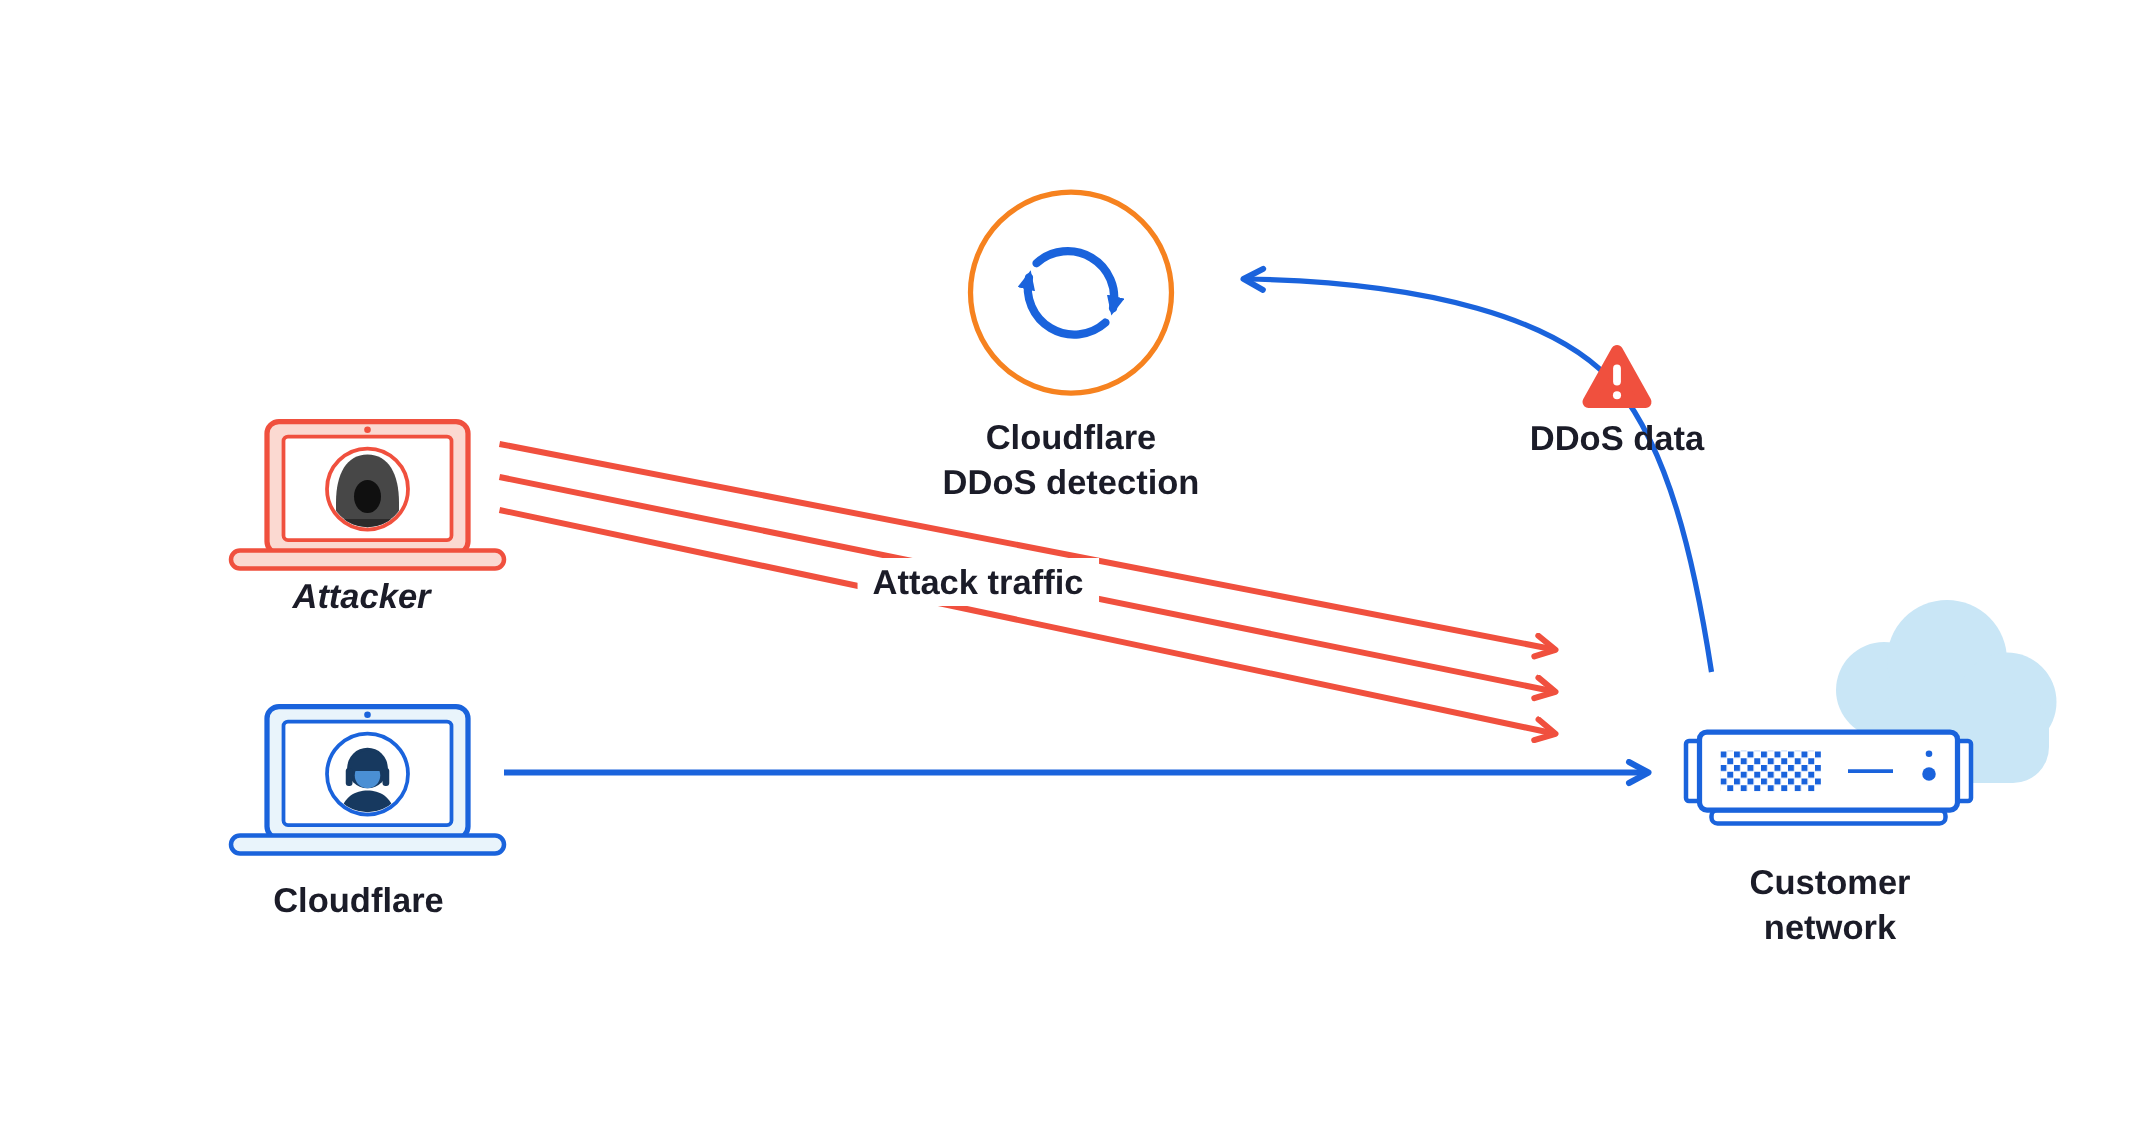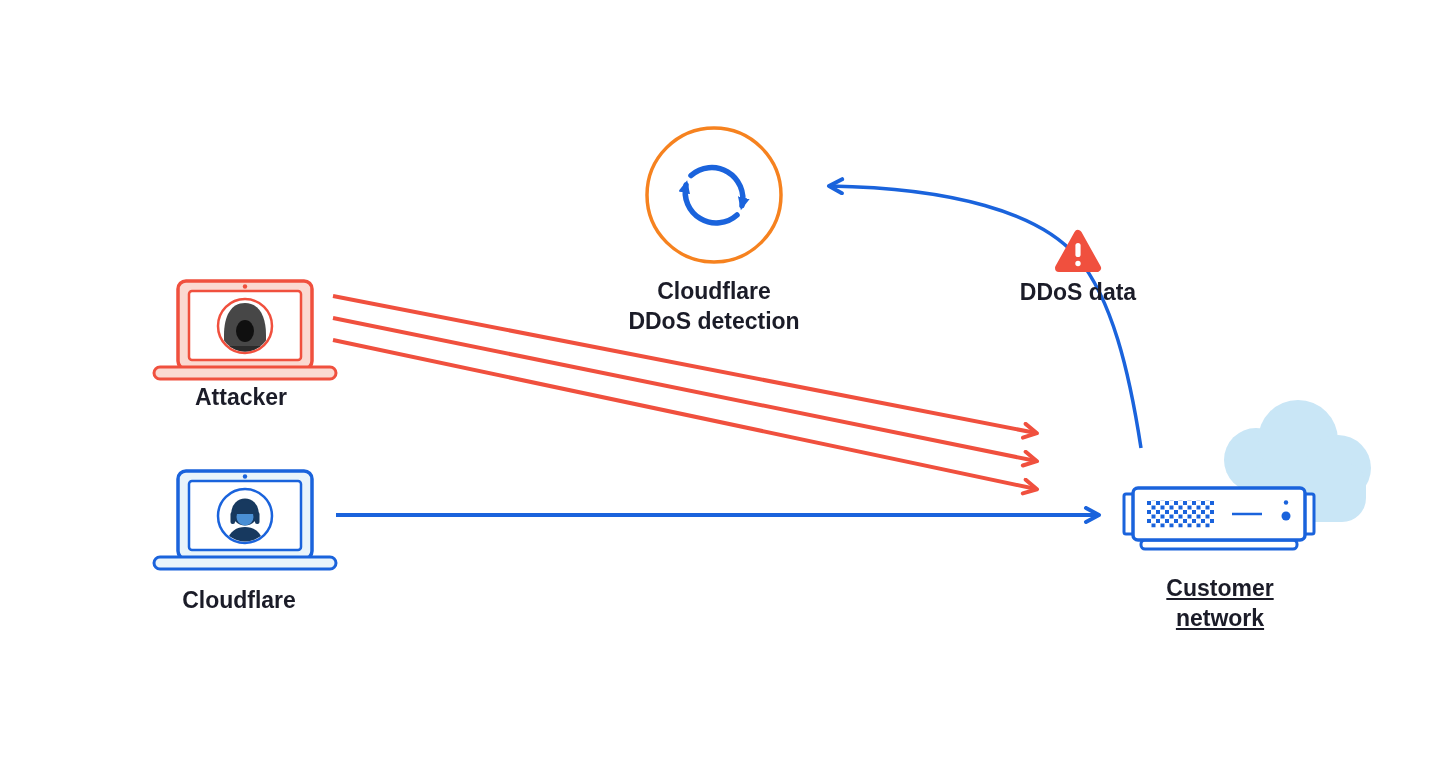--- a/index.html
+++ b/index.html
@@ -124,18 +124,19 @@
         <line x1="1232" y1="514" x2="1262" y2="514" stroke="var(--blue,#1A63DC)" stroke-width="2.5"></line>
         <circle cx="1286" cy="516" r="4.5" fill="var(--blue,#1A63DC)"></circle>
         <circle cx="1286" cy="502.5" r="2.2" fill="var(--blue,#1A63DC)"></circle>
       </g>
     </g>
   </svg>
 
   <div class="label" style="left:714px; top:276px;">Cloudflare
 DDoS detection</div>
   <div class="label" style="left:1078px; top:277px;">DDoS data</div>
-  <div class="label" style="left:241px; top:382px;">Attacker</div>
+  <div class="label" style="left:241px; top:382px;font-style:italic;">Attacker</div>
   <div class="label" style="left:239px; top:585px;">Cloudflare</div>
-  <div class="label" style="left:1220px; top:573px;text-decoration:underline;">Customer
+  <div class="label" style="left:1220px; top:573px;">Customer
 network</div>
+  <div class="label edge-label" style="left:652px; top:372px;">Attack traffic</div>
 
 </div>
 
 </body></html>

